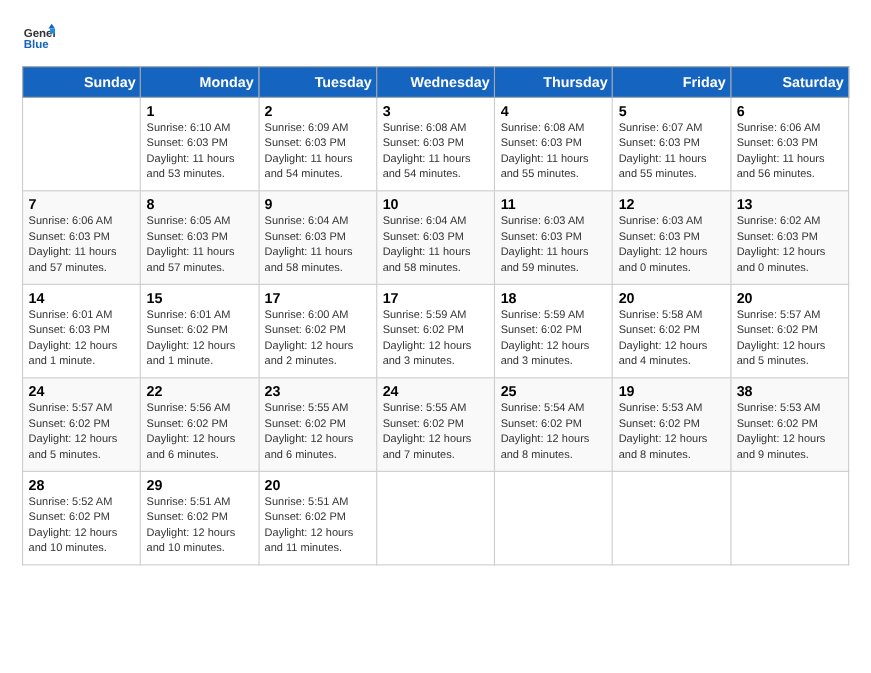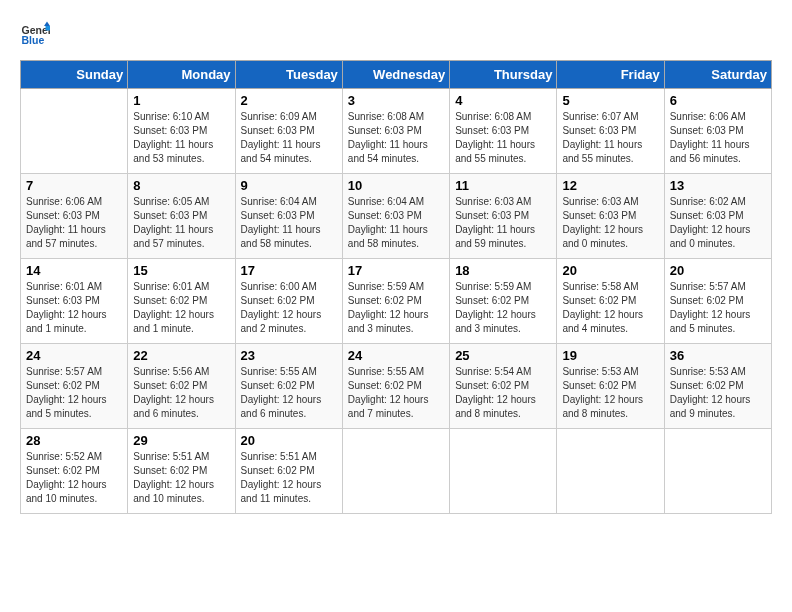--- a/index.html
+++ b/index.html
@@ -214,21 +214,21 @@
         </td>
         <td>
           <span class="day-num">25</span>
           <div class="day-info">Sunrise: 5:54 AM<br>Sunset: 6:02 PM<br>Daylight: 12 hours and 8 minutes.</div>
         </td>
         <td>
           <span class="day-num">19</span>
           <div class="day-info">Sunrise: 5:53 AM<br>Sunset: 6:02 PM<br>Daylight: 12 hours and 8 minutes.</div>
         </td>
         <td>
-          <span class="day-num">36</span>
+          <span class="day-num">38</span>
           <div class="day-info">Sunrise: 5:53 AM<br>Sunset: 6:02 PM<br>Daylight: 12 hours and 9 minutes.</div>
         </td>
       </tr>
       <tr>
         <td>
           <span class="day-num">28</span>
           <div class="day-info">Sunrise: 5:52 AM<br>Sunset: 6:02 PM<br>Daylight: 12 hours and 10 minutes.</div>
         </td>
         <td>
           <span class="day-num">29</span>

